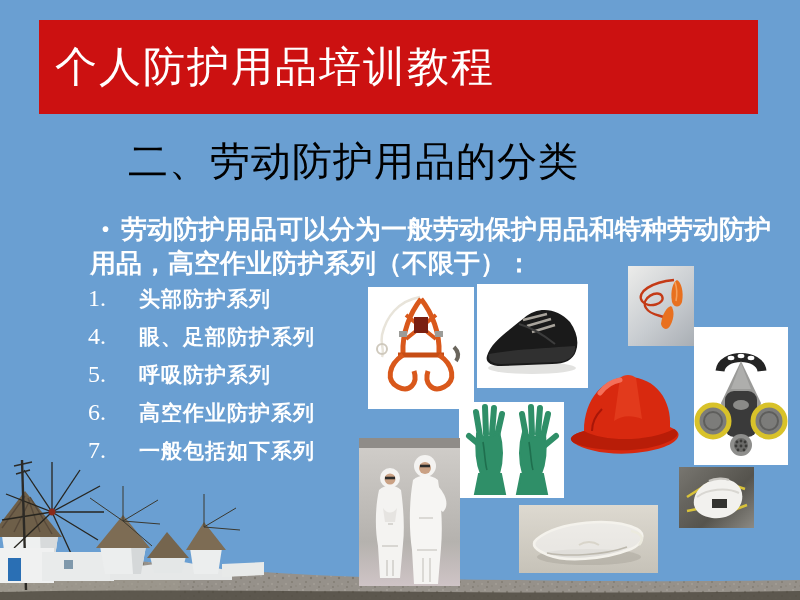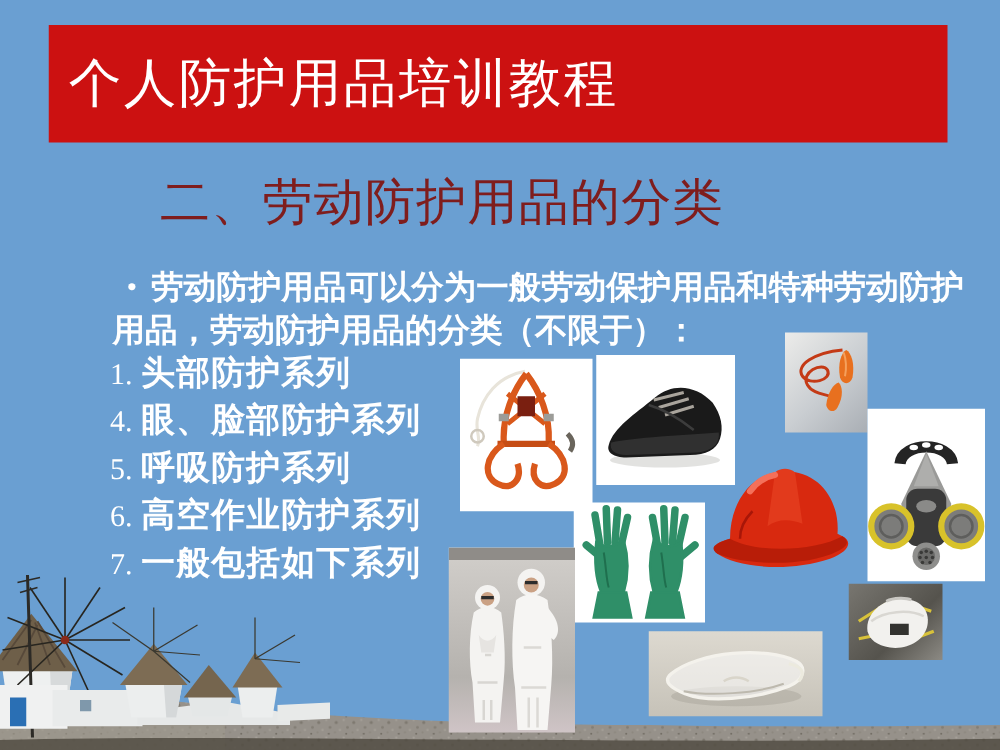--- a/index.html
+++ b/index.html
@@ -9,33 +9,33 @@
   
   .bg-scene{position:absolute;left:0;top:0;width:800px;height:600px;}
 
   
   .banner{position:absolute;left:39px;top:20px;width:719px;height:94px;background:#cc1111;
           display:flex;align-items:center;}
   .banner-title{color:#ffffff;font-family:"Liberation Serif",serif;font-size:42px;
                 padding-left:16px;letter-spacing:2px;white-space:nowrap;}
 
   
-  .heading{position:absolute;left:128px;top:134px;color:#7f1d1d;
+  .heading{position:absolute;left:128px;top:134px;color:#000000;
            font-family:"Liberation Serif",serif;font-size:40px;letter-spacing:1px;white-space:nowrap;}
 
   
   .intro{position:absolute;left:90px;top:212px;width:684px;color:#ffffff;
          font-size:26px;font-weight:bold;line-height:34px;text-indent:12px;}
   .intro .marker{font-size:20px;padding-right:12px;vertical-align:2px;}
 
   
   .ppe-list{position:absolute;left:88px;top:279px;margin:0;padding:0;list-style:none;}
   .ppe-list li{height:38px;line-height:38px;white-space:nowrap;}
   .ppe-list .num{color:#ffffff;font-family:"Liberation Serif",serif;font-size:24px;margin-right:7px;}
-  .ppe-list .lbl{color:#ffffff;font-size:27px;font-weight:bold;letter-spacing:1px;}
+  .ppe-list .lbl{color:#ffffff;font-size:21px;font-weight:bold;letter-spacing:1px;margin-left:26px;}
 
   
   .photo{position:absolute;overflow:hidden;}
   .photo svg{display:block;width:100%;height:100%;}
   .ph-white{background:#ffffff;}
   .ph-harness{left:368px;top:287px;width:106px;height:122px;}
   .ph-shoe{left:477px;top:284px;width:111px;height:104px;}
   .ph-earplugs{left:628px;top:266px;width:66px;height:80px;background:linear-gradient(135deg,#ececea 0%,#c9cdd1 55%,#a9aeb4 100%);}
   .ph-respirator{left:694px;top:327px;width:94px;height:138px;}
   .ph-hardhat{left:562px;top:357px;width:126px;height:108px;background:transparent;}
@@ -127,26 +127,26 @@
     <path d="M0,592 C200,587 500,596 800,591 L800,600 L0,600 Z" fill="#4e493f" opacity="0.8"></path>
   </svg>
 
   <div class="banner">
     <span class="banner-title">个人防护用品培训教程</span>
   </div>
 
   <div class="heading">二、劳动防护用品的分类</div>
 
   <div class="intro">
-    <span class="marker">•</span><span>劳动防护用品可以分为一般劳动保护用品和特种劳动防护用品，劳动防护用品的分类（不限于）：</span>
+    <span class="marker">•</span><span>劳动防护用品可以分为一般劳动保护用品和特种劳动防护用品，高空作业防护系列（不限于）：</span>
   </div>
 
   <ol class="ppe-list">
     <li><span class="num">1.</span><span class="lbl">头部防护系列</span></li>
-    <li><span class="num">4.</span><span class="lbl">眼、脸部防护系列</span></li>
+    <li><span class="num">4.</span><span class="lbl">眼、足部防护系列</span></li>
     <li><span class="num">5.</span><span class="lbl">呼吸防护系列</span></li>
     <li><span class="num">6.</span><span class="lbl">高空作业防护系列</span></li>
     <li><span class="num">7.</span><span class="lbl">一般包括如下系列</span></li>
   </ol>
 
   <figure class="photo ph-white ph-harness" style="margin:0;">
     <svg viewBox="0 0 106 122">
       <path d="M52,10 C30,14 18,30 14,48 C12,58 17,63 14,70" stroke="#e8e4da" stroke-width="2.5" fill="none"></path>
       <circle cx="14" cy="62" r="5" stroke="#cfc9bd" stroke-width="2" fill="none"></circle>
       <path d="M53,12 C42,26 34,46 35,66" stroke="#d9581b" stroke-width="5" fill="none"></path>

